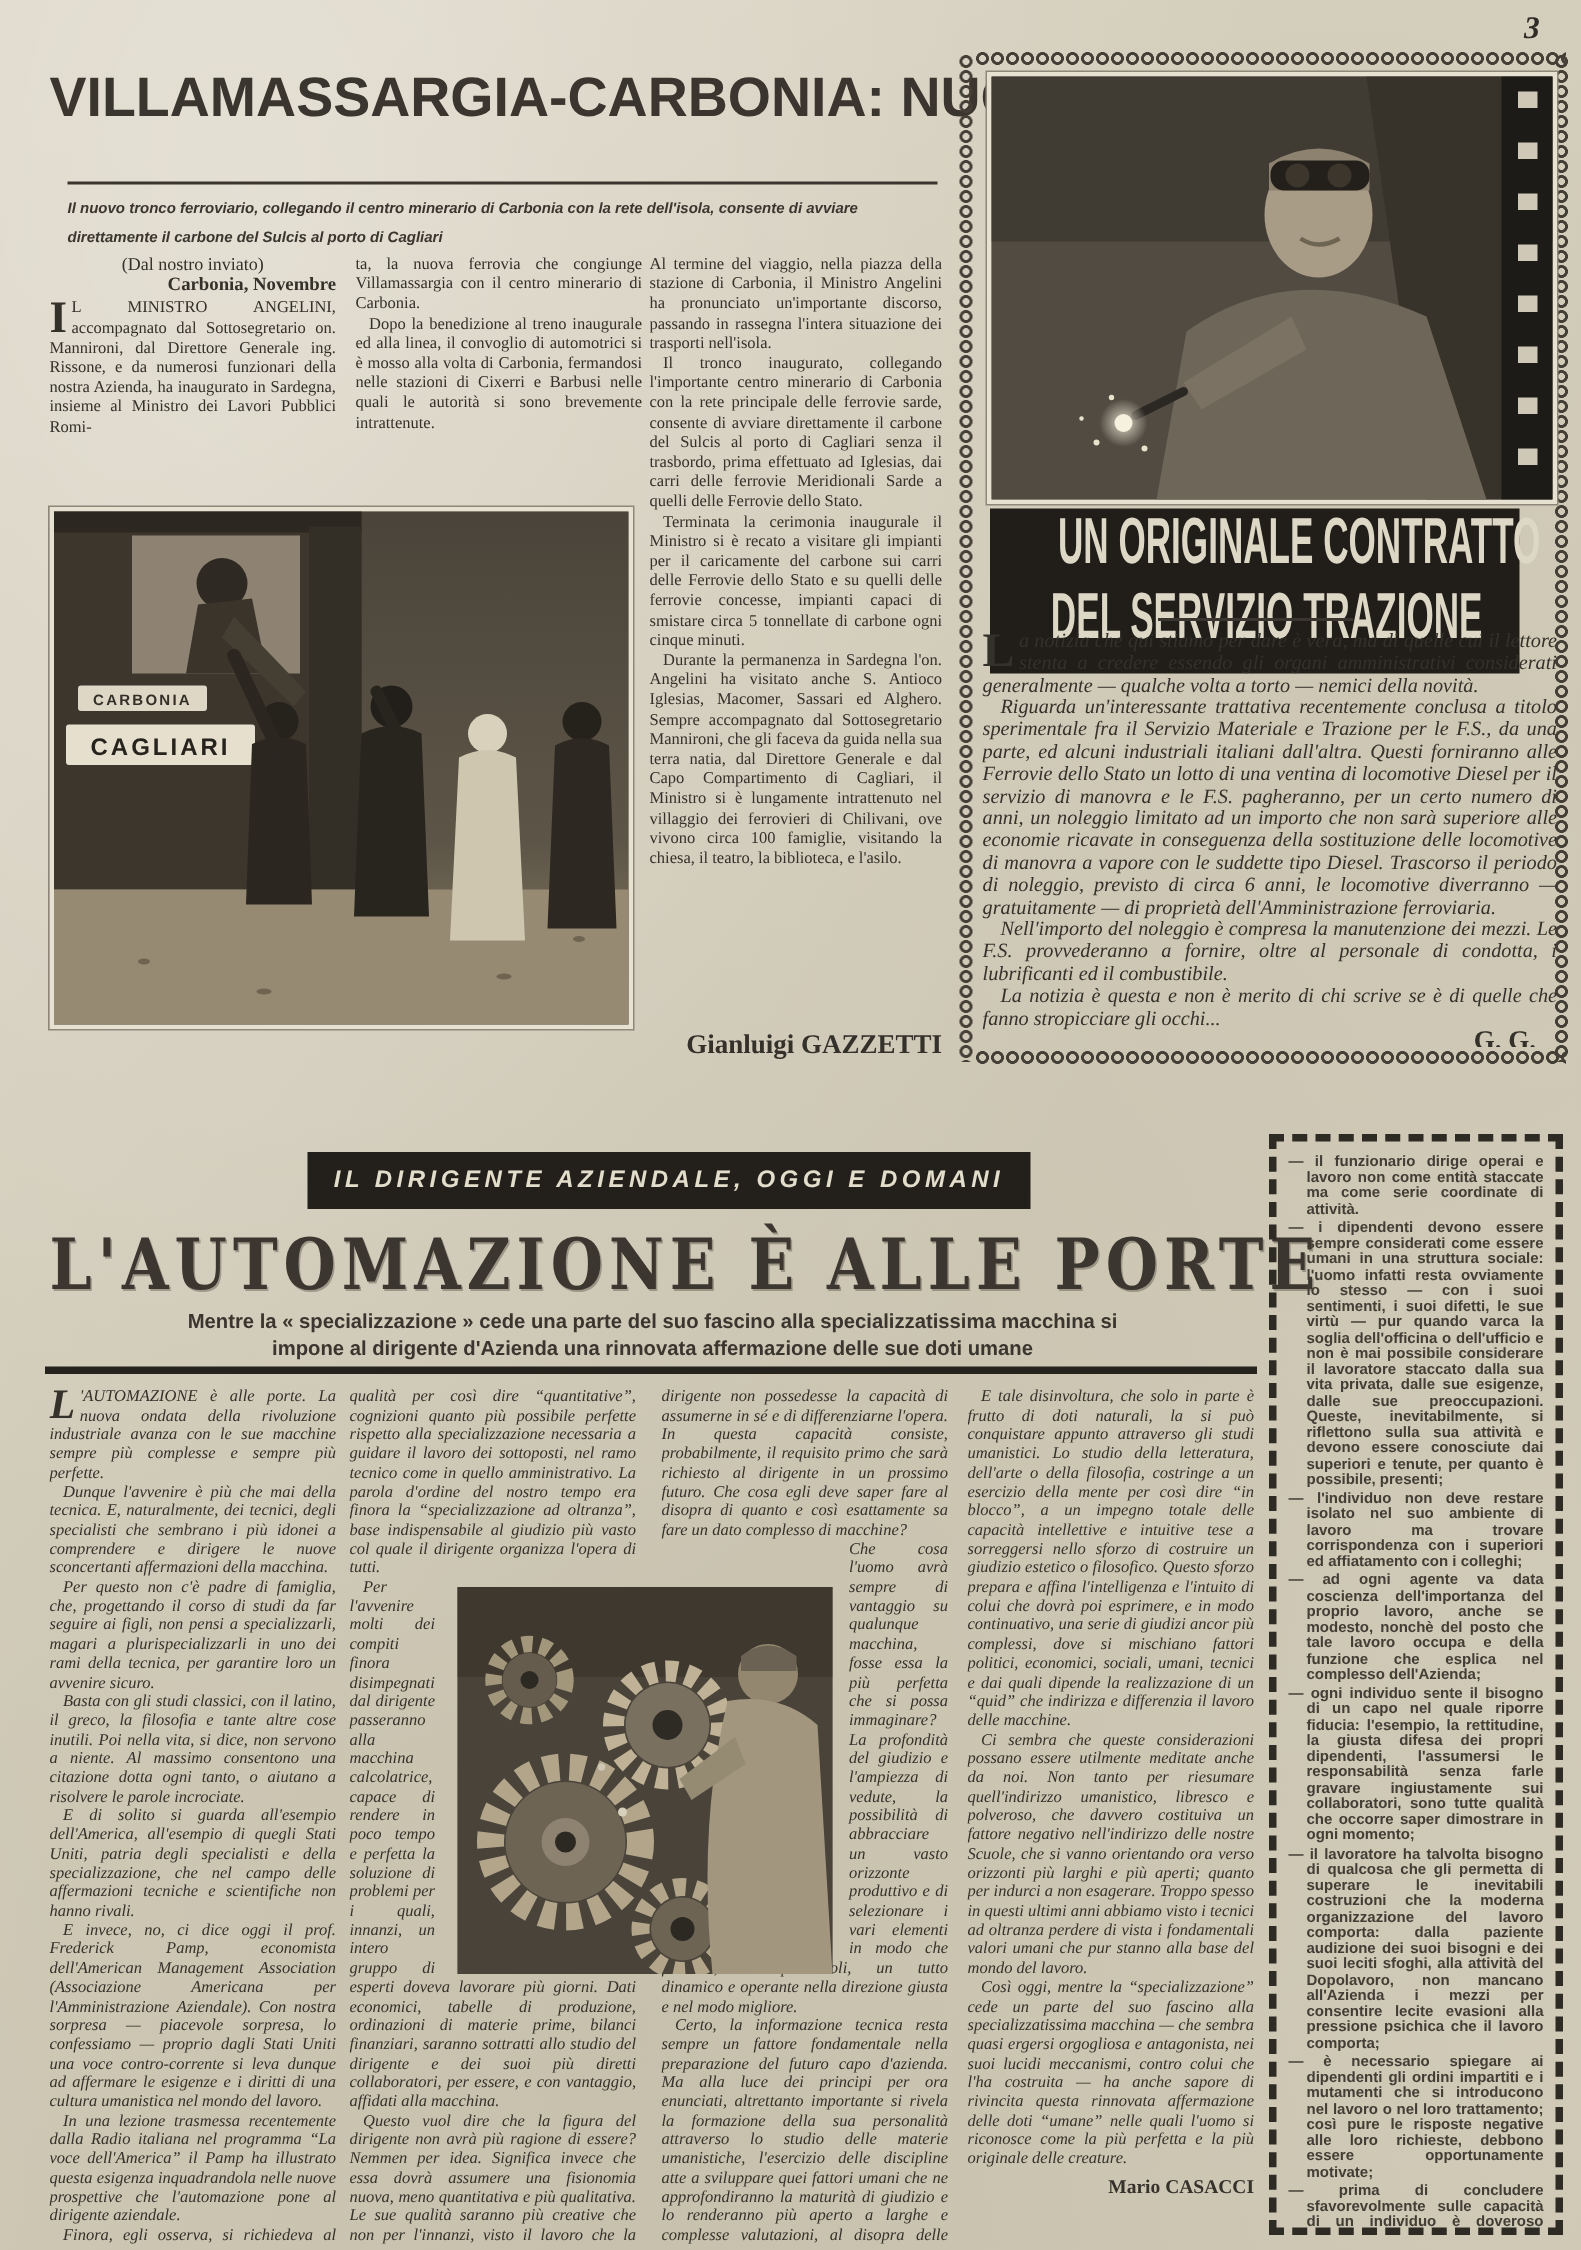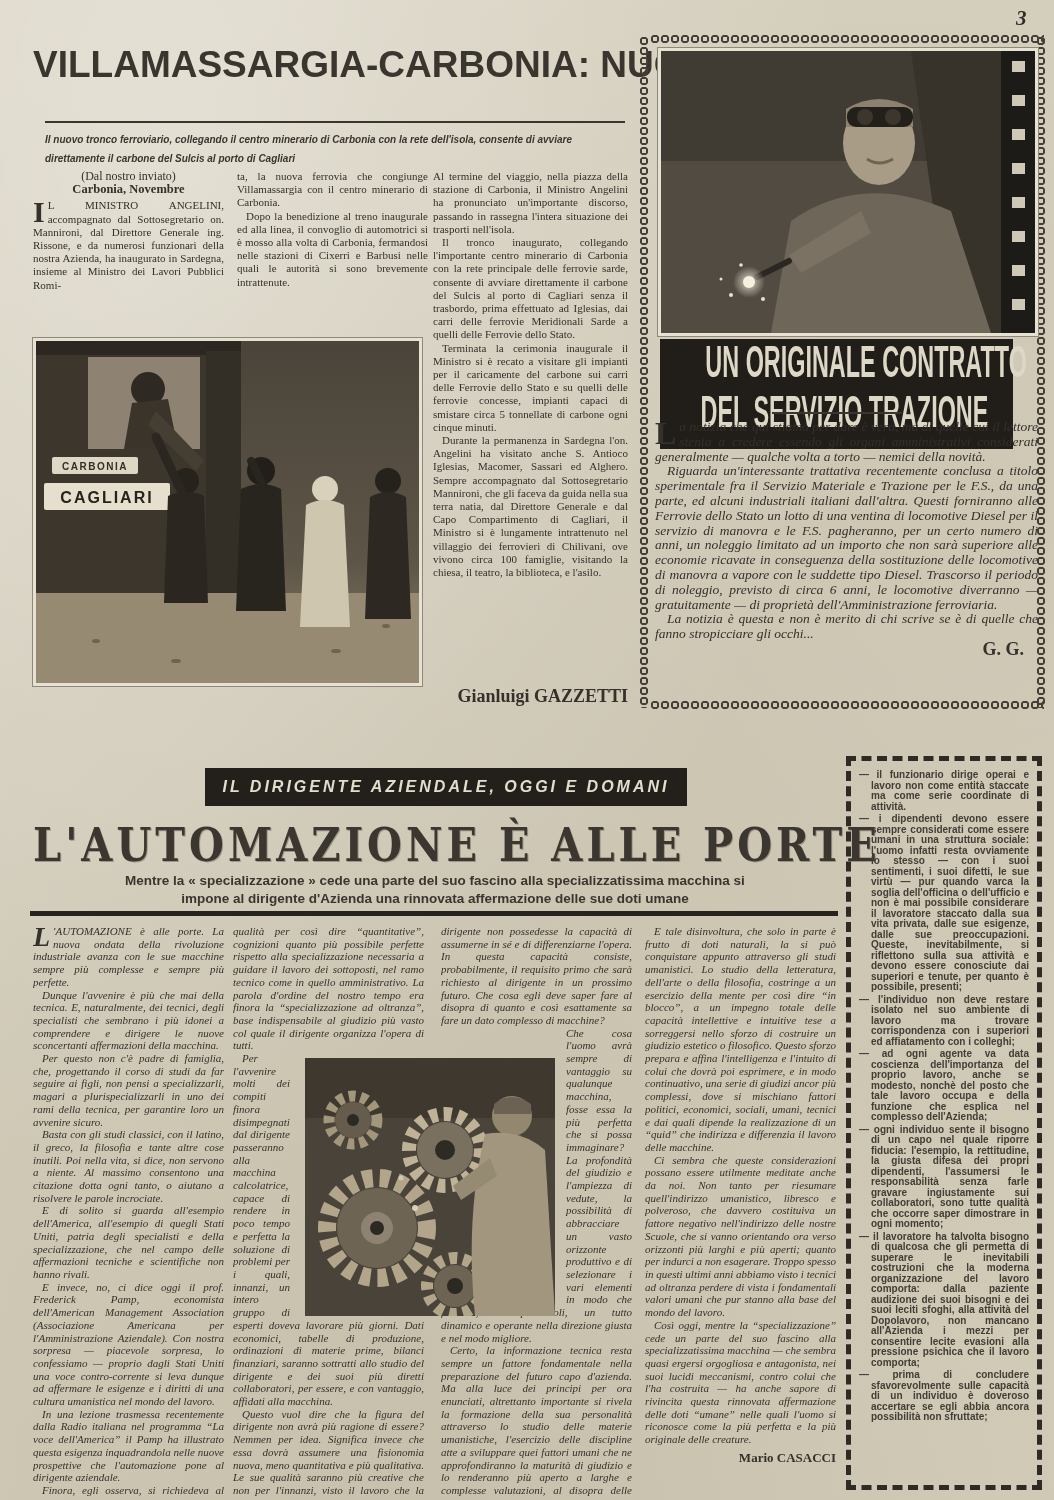--- a/index.html
+++ b/index.html
@@ -22,21 +22,21 @@
   
   .big-head { font-family:"Liberation Sans", sans-serif; font-weight:bold; white-space:nowrap;
     color:#3a352e; transform-origin:top left; }
   .subhead { font-family:"Liberation Sans", sans-serif; font-weight:bold; font-style:italic;
     font-size:10px; line-height:19px; color:#3a352e; }
   .rule { background:#3a352e; }
   .tcol { font-size:11px; line-height:13.2px; color:#34302a; }
   .tcol p { text-indent:9px; }
   .tcol p.ni { text-indent:0; }
   .dateline1 { text-align:center; font-size:12px; }
-  .dateline2 { text-align:center; font-weight:bold; font-size:12.5px; margin-bottom:3px; }
+  .dateline2 { text-align:right; font-weight:bold; font-size:12.5px; margin-bottom:3px; }
   .dropcap { float:left; font-size:30px; line-height:26px; font-weight:bold; padding-right:3px; }
   .byline { text-align:right; font-weight:bold; font-size:18px; }
 
   
   .photo { border:3px solid #e7e1d1; box-shadow:0 0 0 1px #8f887a; background:#4c463d; }
 
   
   .chain-h { height:10px;
     background-image:radial-gradient(circle at 5px 5px, transparent 2.1px, #433e36 2.5px 4.1px, transparent 4.5px);
     background-size:10px 10px; background-repeat:repeat-x; }
@@ -208,20 +208,21 @@
 
   <div class="abs blackbox" style="left:660px; top:292px; width:353px; height:110px; padding-top:6px;">
     <div style="height:50px;"><span class="boxline" style="font-size:30px; transform:scale(0.78,1.45);">UN ORIGINALE CONTRATTO</span></div>
     <div style="height:50px;"><span class="boxline" style="font-size:30px; transform:scale(0.78,1.45);">DEL SERVIZIO TRAZIONE</span></div>
   </div>
   <div class="abs rule" style="left:772px; top:412px; width:130px; height:2px;"></div>
 
   <div class="abs ccol just ohid" style="left:655px; top:420px; width:383px; height:278px;">
     <p class="ni"><span class="dropcap">L</span><span>a notizia che qui stiamo per dare è vera, ma di quelle cui il lettore stenta a credere essendo gli organi amministrativi considerati generalmente — qualche volta a torto — nemici della novità.</span></p>
     <p>Riguarda un'interessante trattativa recentemente conclusa a titolo sperimentale fra il Servizio Materiale e Trazione per le F.S., da una parte, ed alcuni industriali italiani dall'altra. Questi forniranno alle Ferrovie dello Stato un lotto di una ventina di locomotive Diesel per il servizio di manovra e le F.S. pagheranno, per un certo numero di anni, un noleggio limitato ad un importo che non sarà superiore alle economie ricavate in conseguenza della sostituzione delle locomotive di manovra a vapore con le suddette tipo Diesel. Trascorso il periodo di noleggio, previsto di circa 6 anni, le locomotive diverranno — gratuitamente — di proprietà dell'Amministrazione ferroviaria.</p>
+    <p>Nell'importo del noleggio è compresa la manutenzione dei mezzi. Le F.S. provvederanno a fornire, oltre al personale di condotta, i lubrificanti ed il combustibile.</p>
     <p>La notizia è questa e non è merito di chi scrive se è di quelle che fanno stropicciare gli occhi...</p>
     <div class="byline" style="font-style:normal; padding-right:14px;">G. G.</div>
   </div>
 
   <div class="abs kicker" style="left:205px; top:768px; width:482px; height:38px;">IL DIRIGENTE AZIENDALE, OGGI E DOMANI</div>
 
   <div class="abs auto-head" style="left:33px; top:816px; width:806px;">L'AUTOMAZIONE È ALLE PORTE</div>
 
   <div class="abs auto-sub" style="left:110px; top:872px; width:650px;">Mentre la « specializzazione » cede una parte del suo fascino alla specializzatissima macchina si impone al dirigente d'Azienda una rinnovata affermazione delle sue doti umane</div>
 
@@ -298,17 +299,18 @@
     </svg>
   </div>
 
   <div class="abs sidebar ohid" style="left:846px; top:756px; width:196px; height:734px;">
     <div class="sb-item">— il funzionario dirige operai e lavoro non come entità staccate ma come serie coordinate di attività.</div>
     <div class="sb-item">— i dipendenti devono essere sempre considerati come essere umani in una struttura sociale: l'uomo infatti resta ovviamente lo stesso — con i suoi sentimenti, i suoi difetti, le sue virtù — pur quando varca la soglia dell'officina o dell'ufficio e non è mai possibile considerare il lavoratore staccato dalla sua vita privata, dalle sue esigenze, dalle sue preoccupazioni. Queste, inevitabilmente, si riflettono sulla sua attività e devono essere conosciute dai superiori e tenute, per quanto è possibile, presenti;</div>
     <div class="sb-item">— l'individuo non deve restare isolato nel suo ambiente di lavoro ma trovare corrispondenza con i superiori ed affiatamento con i colleghi;</div>
     <div class="sb-item">— ad ogni agente va data coscienza dell'importanza del proprio lavoro, anche se modesto, nonchè del posto che tale lavoro occupa e della funzione che esplica nel complesso dell'Azienda;</div>
     <div class="sb-item">— ogni individuo sente il bisogno di un capo nel quale riporre fiducia: l'esempio, la rettitudine, la giusta difesa dei propri dipendenti, l'assumersi le responsabilità senza farle gravare ingiustamente sui collaboratori, sono tutte qualità che occorre saper dimostrare in ogni momento;</div>
     <div class="sb-item">— il lavoratore ha talvolta bisogno di qualcosa che gli permetta di superare le inevitabili costruzioni che la moderna organizzazione del lavoro comporta: dalla paziente audizione dei suoi bisogni e dei suoi leciti sfoghi, alla attività del Dopolavoro, non mancano all'Azienda i mezzi per consentire lecite evasioni alla pressione psichica che il lavoro comporta;</div>
+    <div class="sb-item">— è necessario spiegare ai dipendenti gli ordini impartiti e i mutamenti che si introducono nel lavoro o nel loro trattamento; così pure le risposte negative alle loro richieste, debbono essere opportunamente motivate;</div>
     <div class="sb-item">— prima di concludere sfavorevolmente sulle capacità di un individuo è doveroso accertare se egli abbia ancora possibilità non sfruttate;</div>
 
   </div>
 
 </div>
 
 </body></html>

